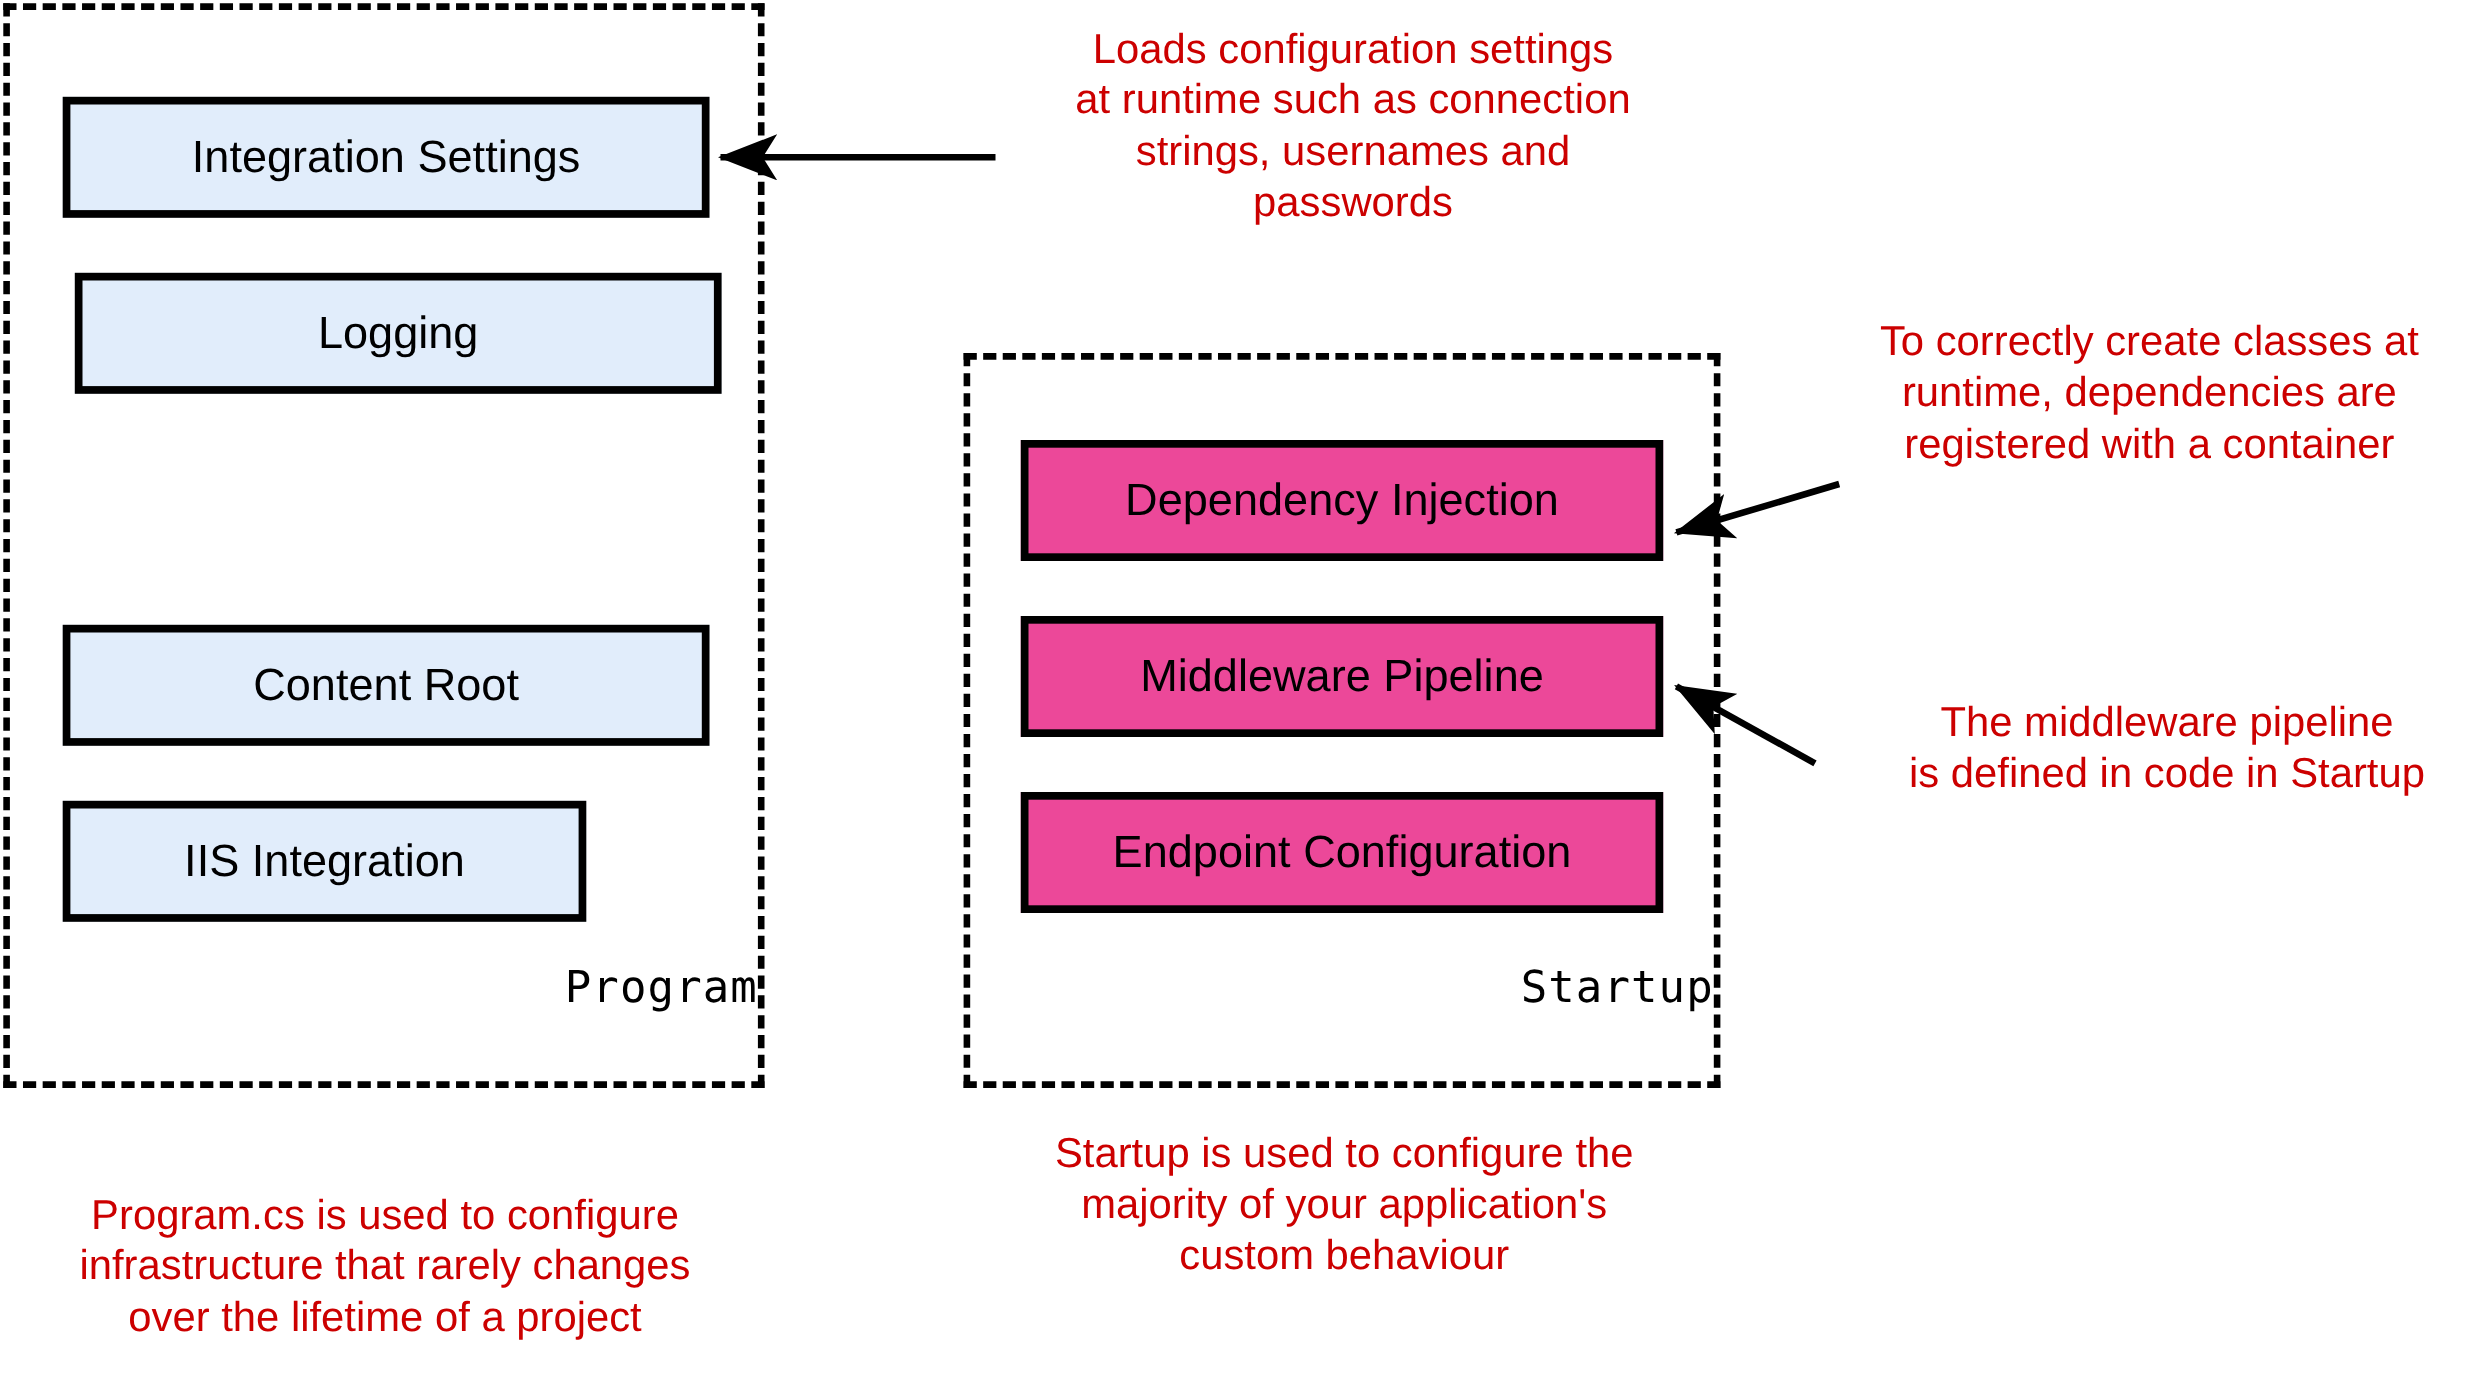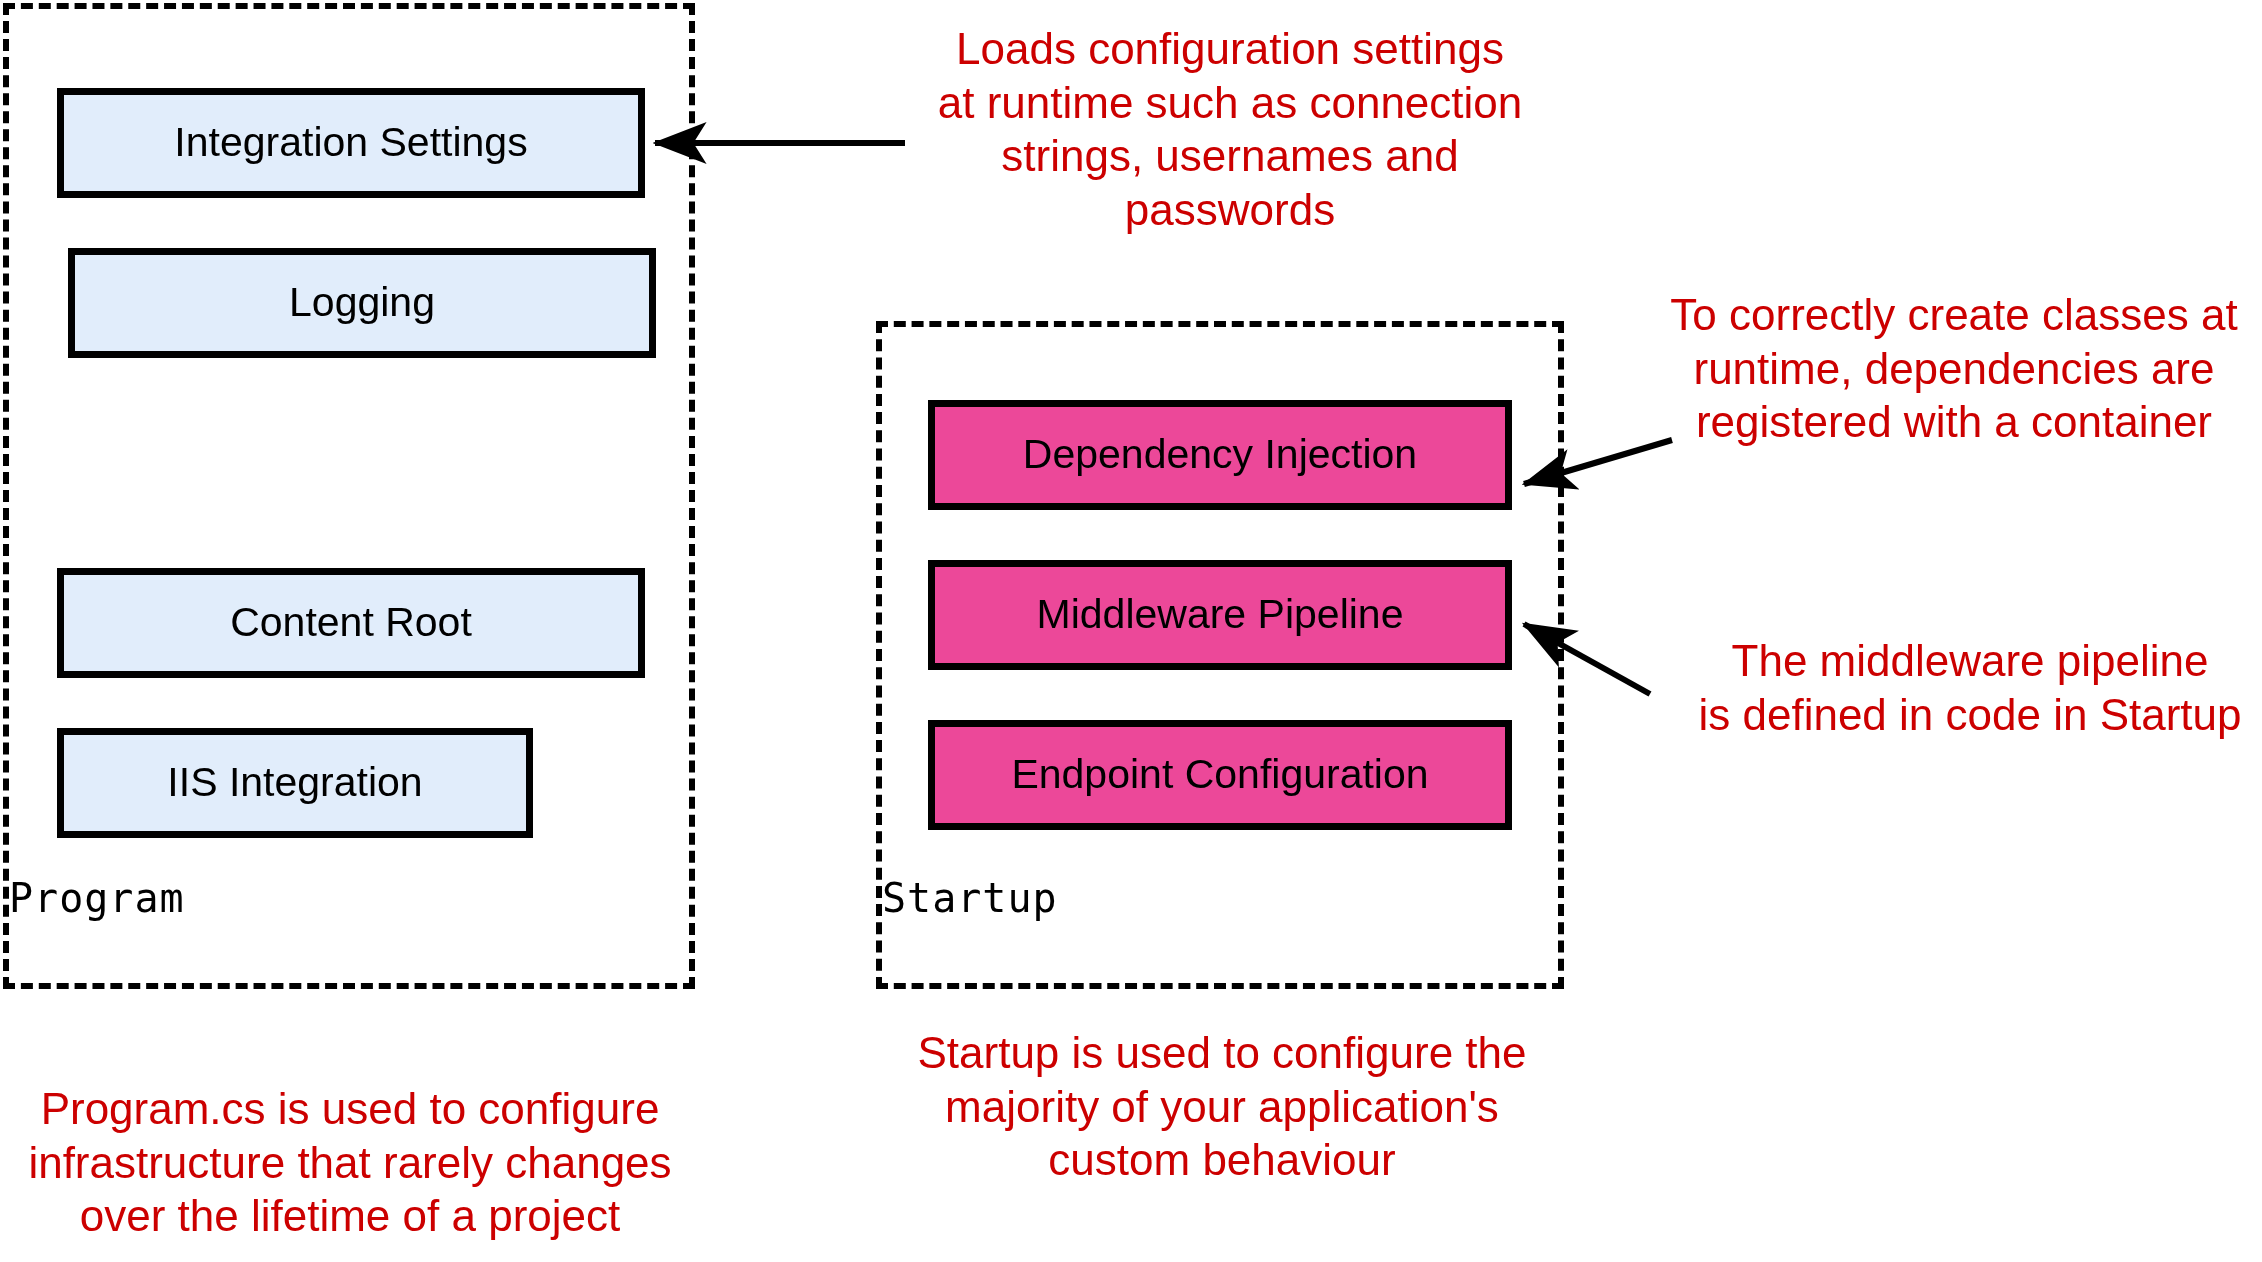--- a/index.html
+++ b/index.html
@@ -38,21 +38,21 @@
   #group-startup {
     left: 876px;
     top: 321px;
     width: 688px;
     height: 668px;
   }
   .group-label {
     position: absolute;
     left: 0;
     width: 100%;
-    text-align: left;
+    text-align: right;
     font-family: "DejaVu Sans Mono", "Liberation Mono", monospace;
     font-size: 40px;
     color: #000000;
     letter-spacing: 1px;
     white-space: nowrap;
   }
   #group-program .group-label { bottom: 62px; }
   #group-startup .group-label { bottom: 62px; }
 
   
@@ -69,21 +69,21 @@
     line-height: 1.1;
     white-space: nowrap;
   }
   .item-box.blue  { background: #e1edfb; }
   .item-box.red   { background: #ec4899; }
 
   
   .annot {
     position: absolute;
     color: #cc0000;
-    font-size: 44px;
+    font-size: 38px;
     line-height: 1.22;
     text-align: center;
     white-space: pre-line;
   }
 
   
   .connector {
     position: absolute;
     left: 0;
     top: 0;

